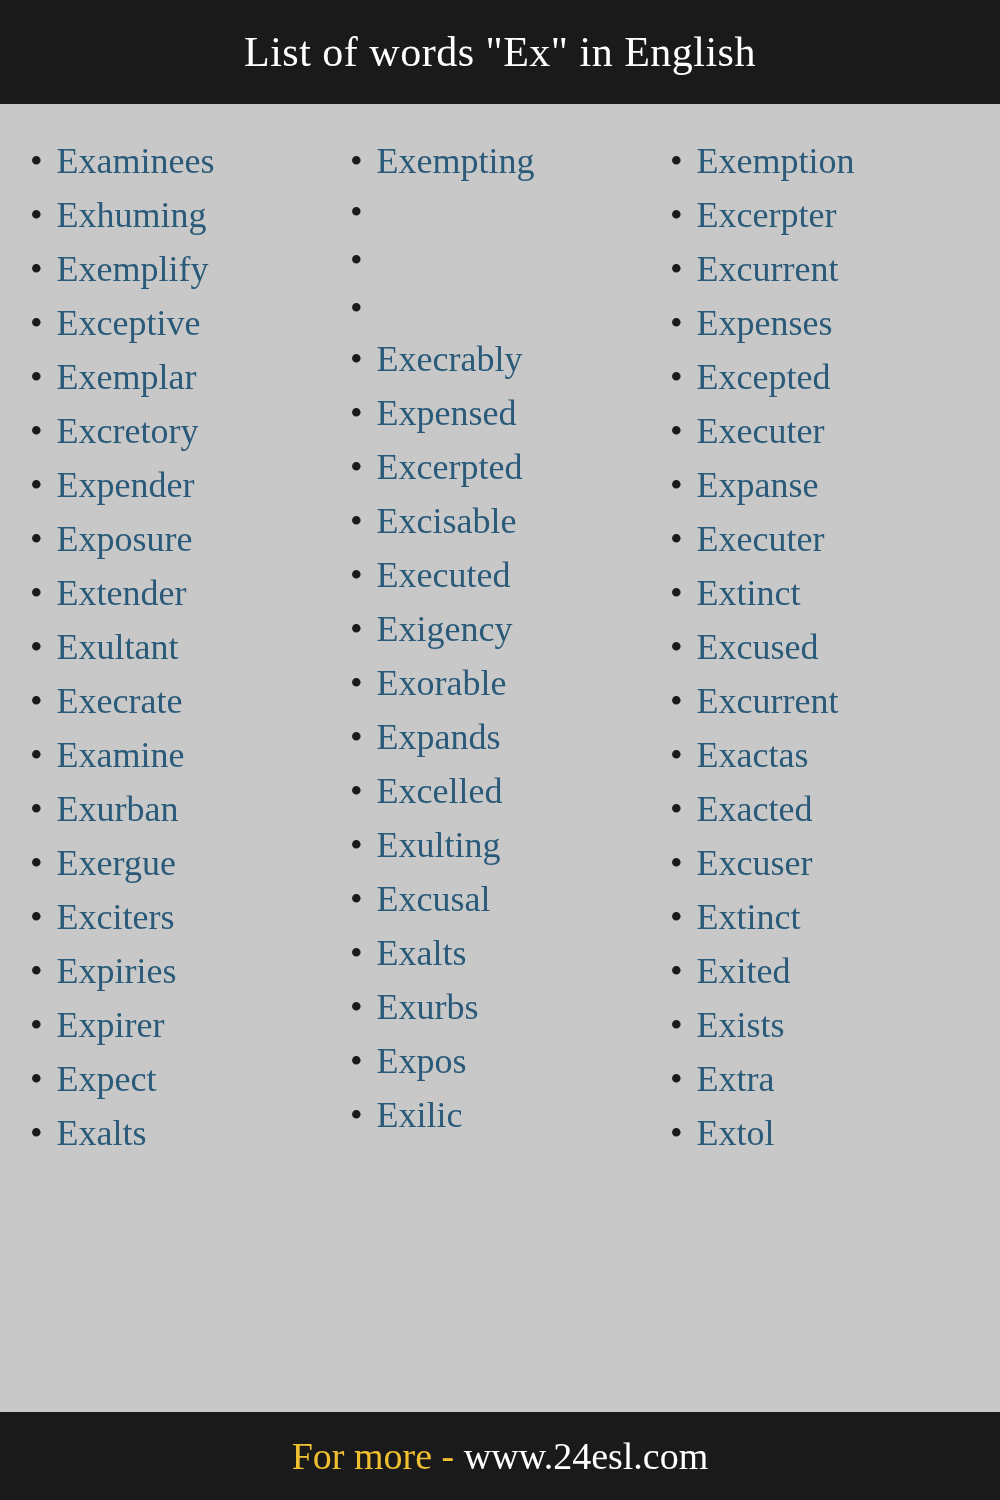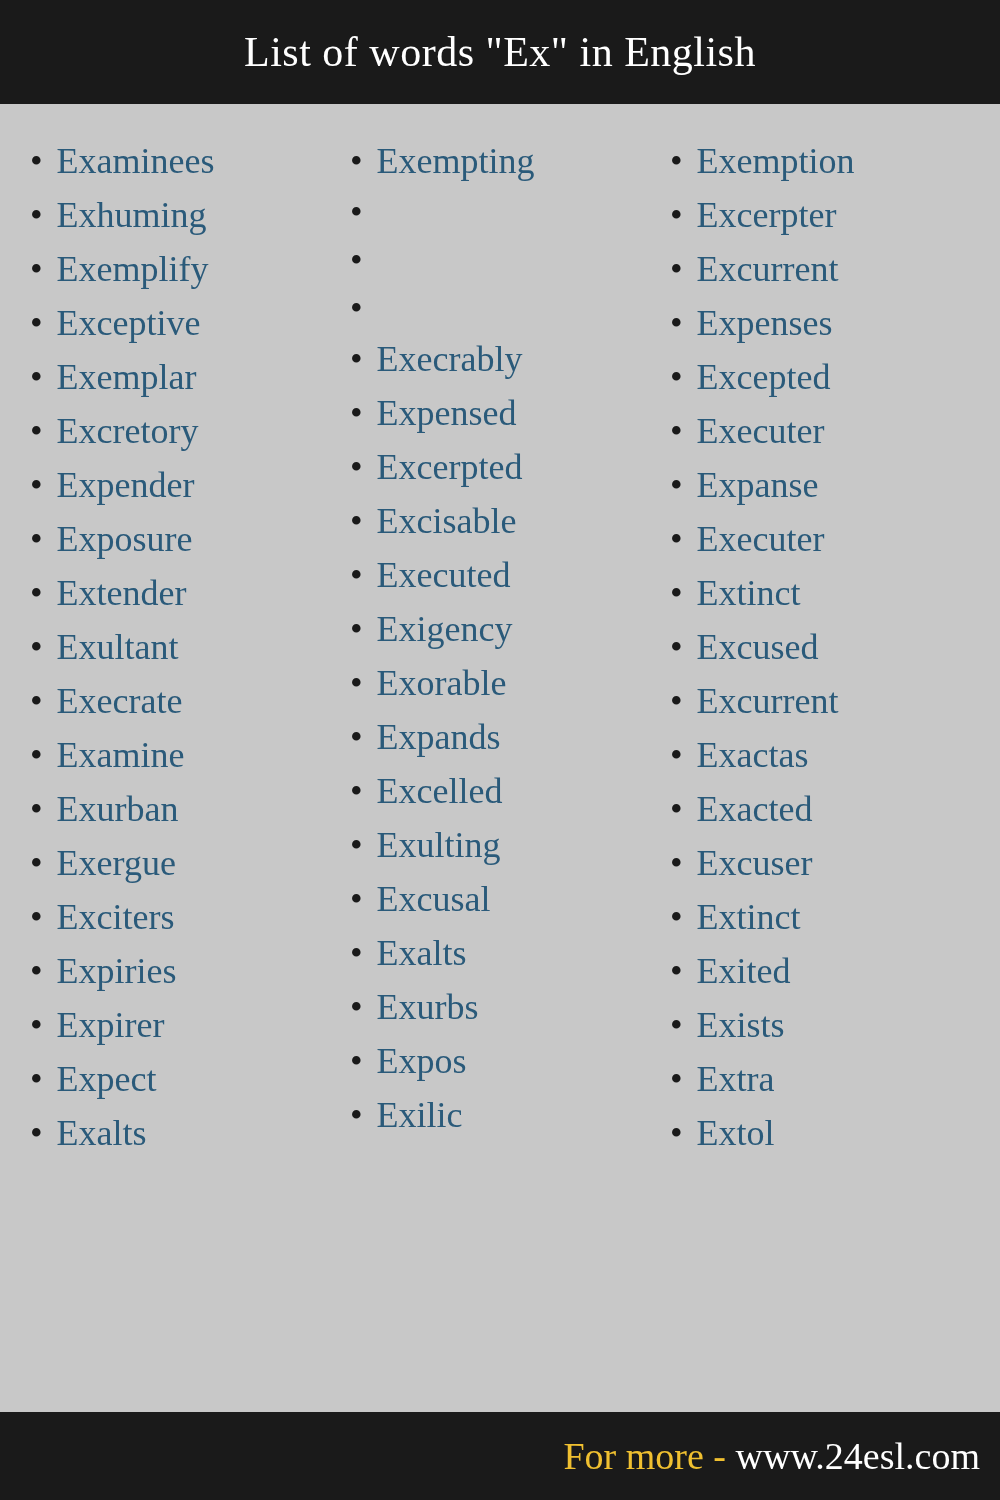--- a/index.html
+++ b/index.html
@@ -54,21 +54,21 @@
 
     .bullet {
       color: #1a1a1a;
       font-size: 36px;
       margin-right: 14px;
       line-height: 1;
     }
 
     #footer {
       background-color: #1a1a1a;
-      text-align: right;
+      text-align: center;
       padding: 22px 20px;
       font-size: 38px;
     }
 
     #footer-text-for {
       color: #f0c030;
     }
 
     #footer-text-url {
       color: #ffffff;

